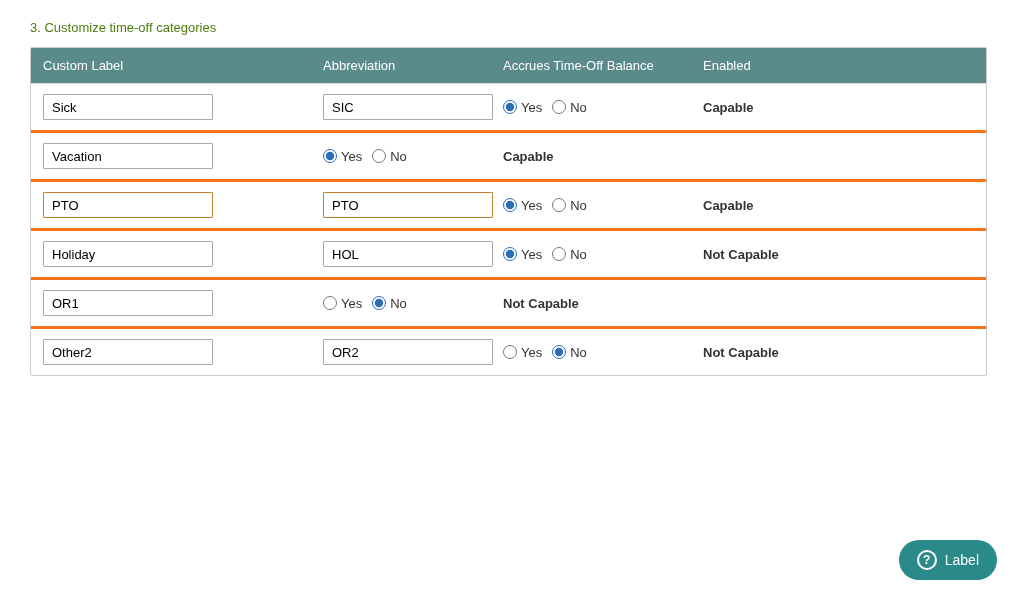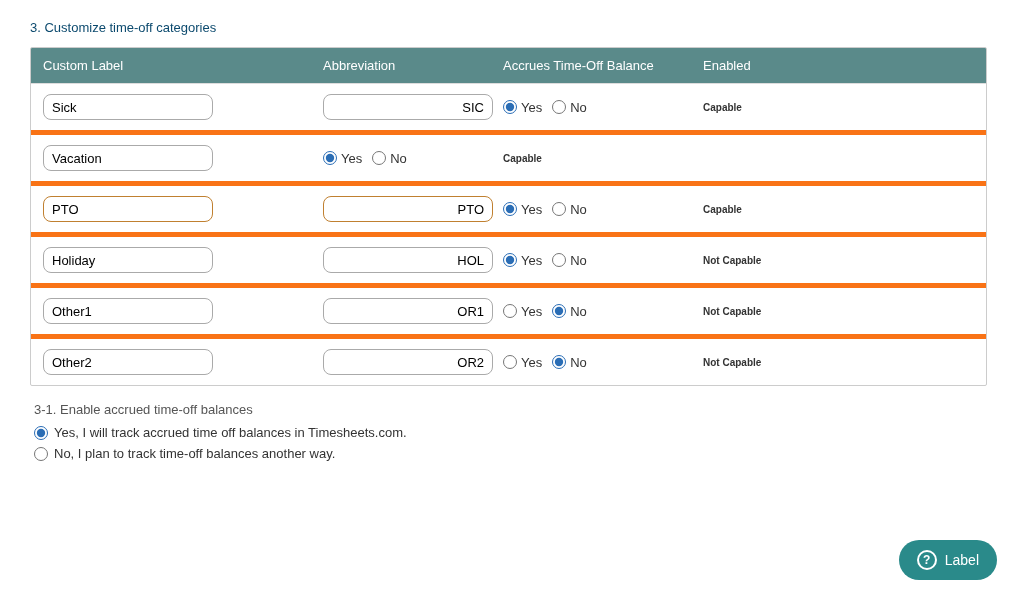--- a/index.html
+++ b/index.html
@@ -12,21 +12,21 @@
     .page-container {
       background: #fff;
       max-width: 1017px;
       min-height: 600px;
       margin: 0 auto;
       padding: 20px 30px 30px 30px;
       position: relative;
     }
     .section-title {
       font-size: 13px;
-      color: #0c4a6e;
+      color: #4d7c0f;
       margin-bottom: 12px;
     }
     .table-container {
       border: 1px solid #ccc;
       border-radius: 2px;
       overflow: hidden;
     }
     .table-header {
       background-color: #5a8a8a;
       display: grid;
@@ -47,38 +47,38 @@
     }
     .table-row:first-child {
       border-top: none;
     }
     .table-cell {
       display: flex;
       align-items: center;
     }
     input[type="text"] {
       border: 1px solid #aaa;
-      border-radius: 8px;
+      border-radius: 1px;
       padding: 12px 8px;
       font-size: 13px;
       width: 170px;
       height: 16px;
       outline: none;
     }
     input[type="text"].pto-border {
       border-color: #c08030;
     }
     .abbrev-input {
       border: 1px solid #aaa;
       border-radius: 3px;
       padding: 4px 6px;
       font-size: 13px;
       width: 55px;
       height: 30px;
-      text-align: right;
+      text-align: left;
       outline: none;
     }
     .abbrev-input.pto-border {
       border-color: #c08030;
     }
     .radio-group {
       display: flex;
       align-items: flex-start;
       gap: 10px;
     }
@@ -90,21 +90,21 @@
       cursor: pointer;
     }
     input[type="radio"] {
       accent-color: #2a6db5;
       width: 14px;
       height: 14px;
       cursor: pointer;
     }
     .capable-text {
       font-weight: bold;
-      font-size: 10px;
+      font-size: 13px;
     }
     .sub-section {
       margin-top: 16px;
       padding: 0 4px;
     }
     .sub-section-title {
       font-size: 13px;
       color: #555;
       margin-bottom: 8px;
     }
@@ -139,21 +139,21 @@
       border: 2px solid #fff;
       border-radius: 50%;
       display: flex;
       align-items: center;
       justify-content: center;
       font-size: 12px;
       font-weight: bold;
       flex-shrink: 0;
     }
     .divider-row {
-      border-top: 5px solid #f97316;
+      border-top: 3px solid #f97316;
     }
   </style>
 </head>
 <body>
 
 <div class="page-container">
 
   <div class="section-title">3. Customize time-off categories</div>
 
   <div class="table-container">
@@ -244,23 +244,20 @@
           </label>
         </div>
       </div>
       <div class="table-cell">
         <span class="capable-text">Not Capable</span>
       </div>
     </div>
 
     <div class="table-row divider-row">
       <div class="table-cell">
-        <input type="text" value="Other1" style="">
-      </div>
-      <div class="table-cell">
         <input type="text" class="abbrev-input" value="OR1" style="">
       </div>
       <div class="table-cell">
         <div class="radio-group">
           <label class="radio-label">
             <input type="radio" name="enabled-4" value="yes" style=""> Yes
           </label>
           <label class="radio-label">
             <input type="radio" name="enabled-4" value="no" checked="" style=""> No
           </label>
@@ -288,30 +285,19 @@
           </label>
         </div>
       </div>
       <div class="table-cell">
         <span class="capable-text">Not Capable</span>
       </div>
     </div>
 
   </div>
 
-  <div class="sub-section">
-    <div class="sub-section-title">3-1. Enable accrued time-off balances</div>
-    <div class="sub-option">
-      <input type="radio" name="accrued" value="yes" checked="" style="">
-      <span>Yes, I will track accrued time off balances in Timesheets.com.</span>
-    </div>
-    <div class="sub-option">
-      <input type="radio" name="accrued" value="no" style="">
-      <span>No, I plan to track time-off balances another way.</span>
-    </div>
-  </div>
 
   <button class="help-button">
     <div class="help-icon">?</div>
     <span>Label</span>
   </button>
 
 </div>
 
 </body></html>

